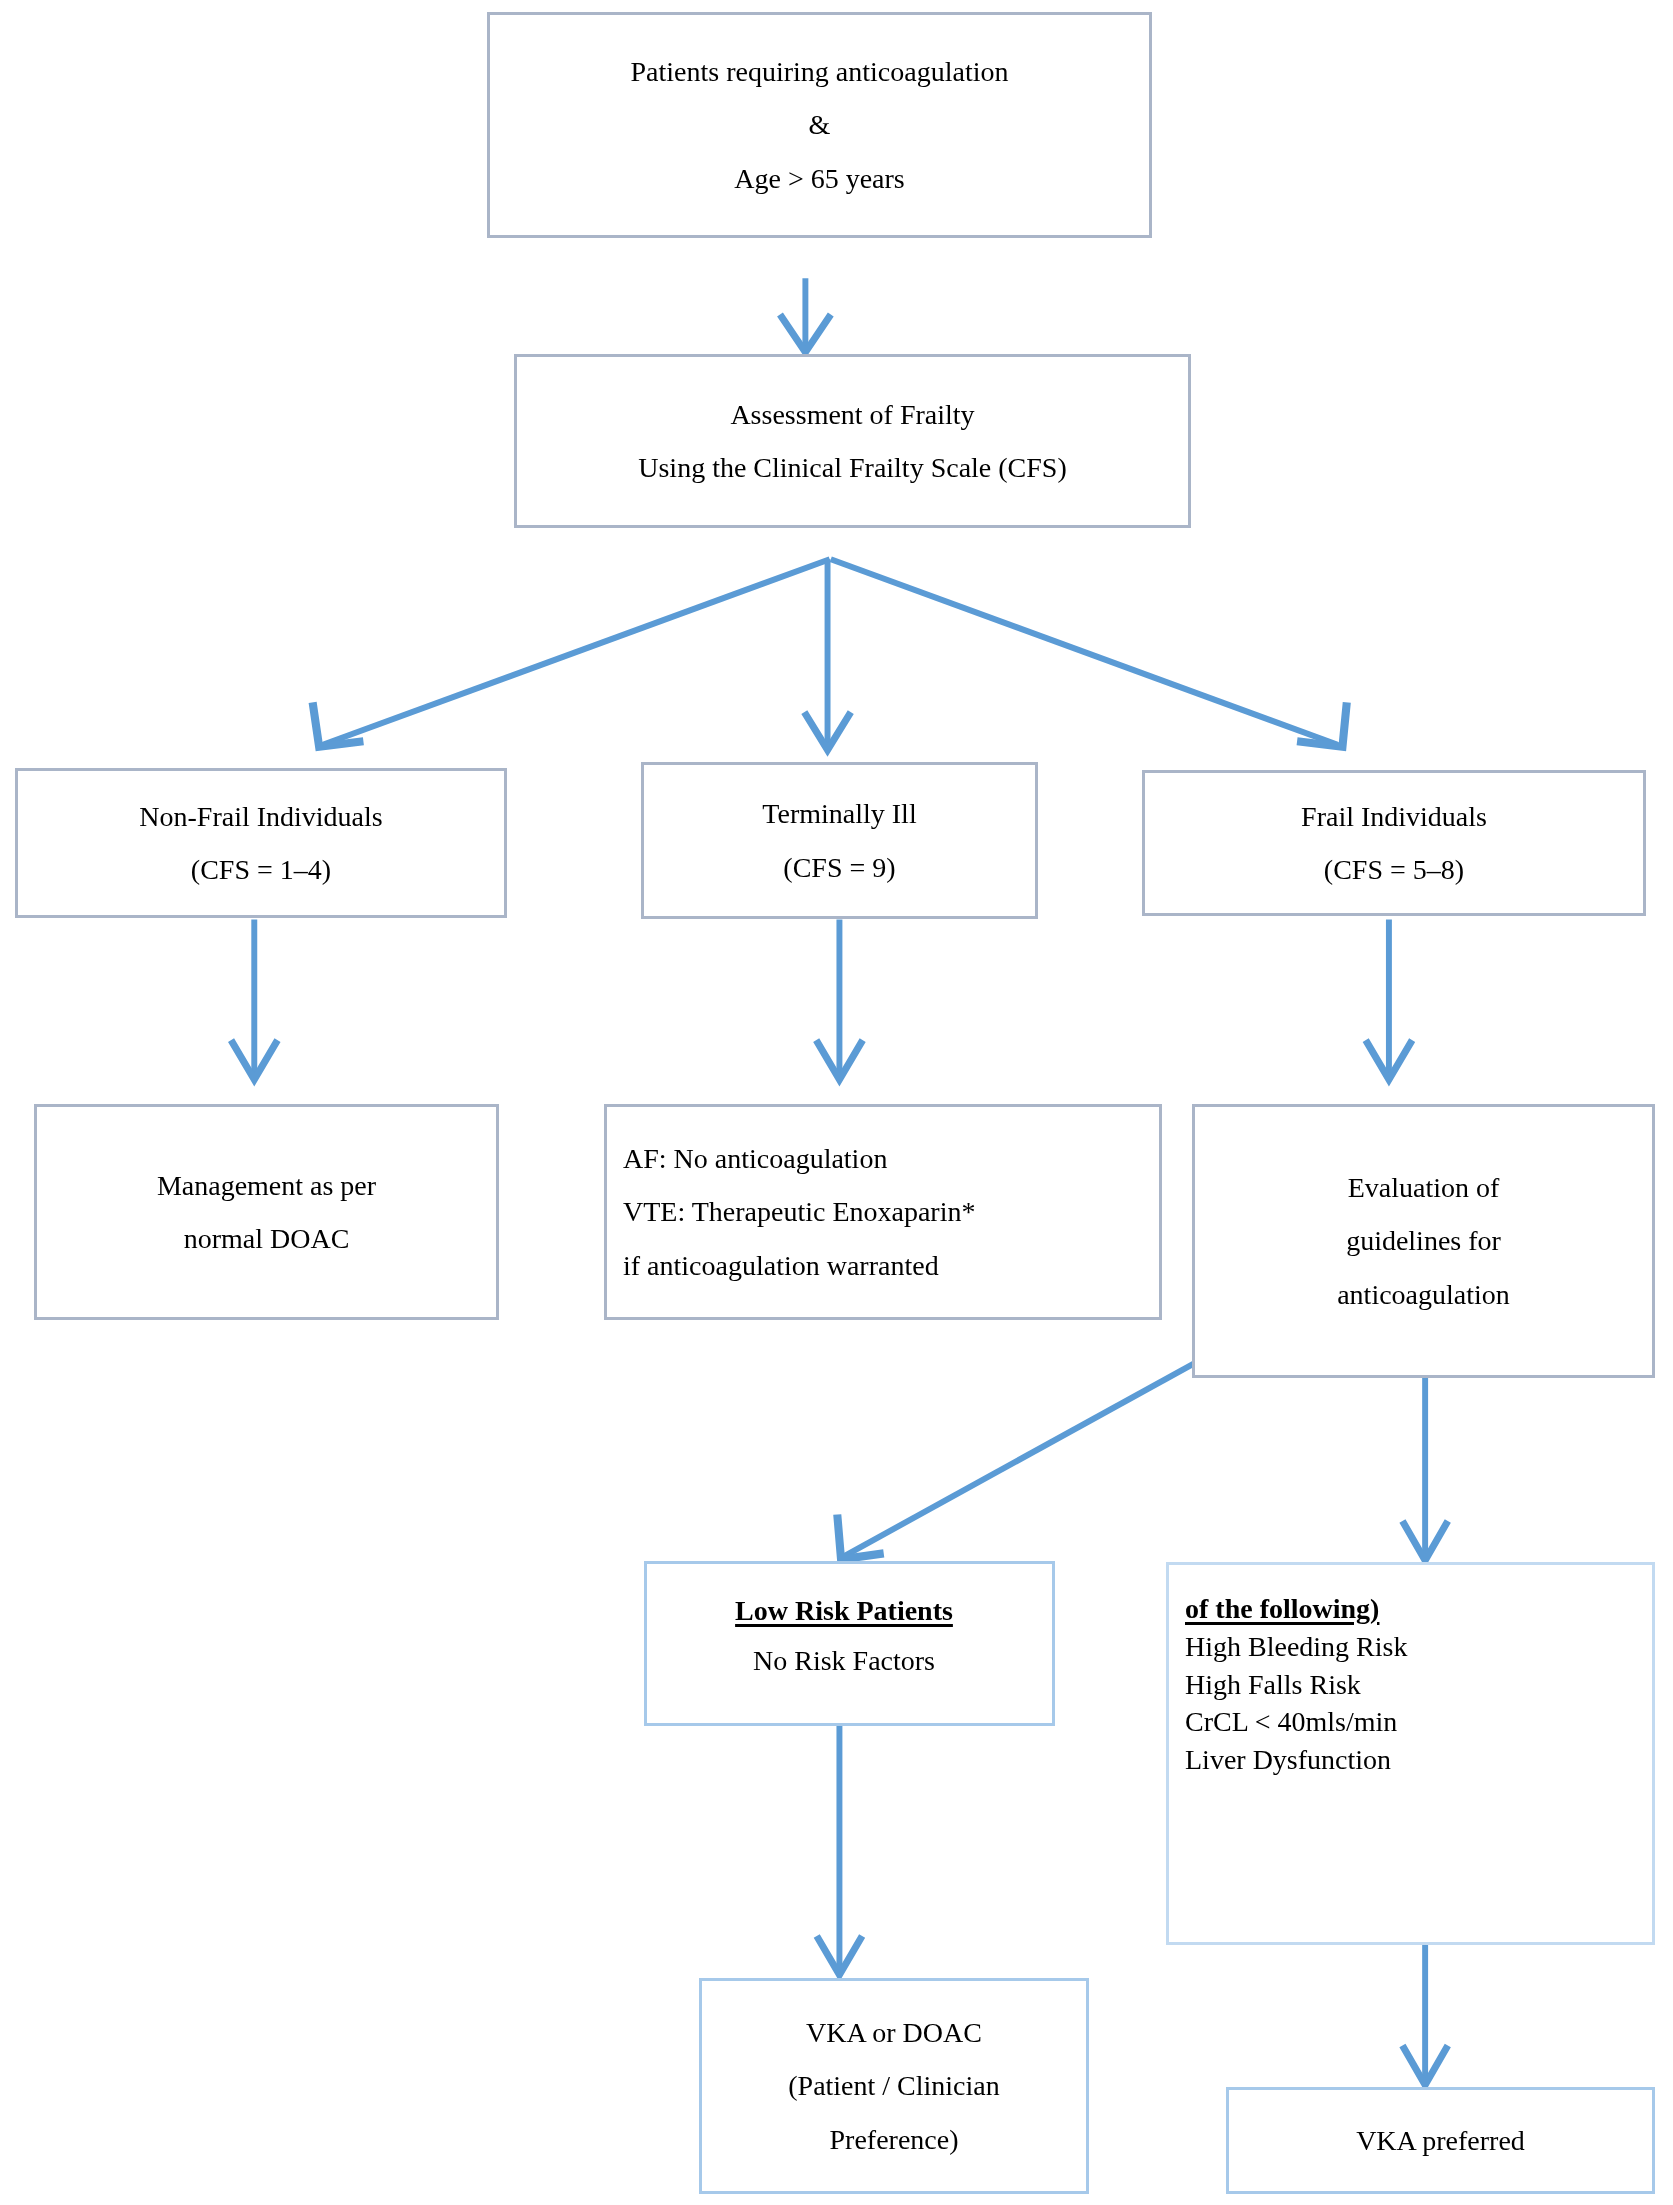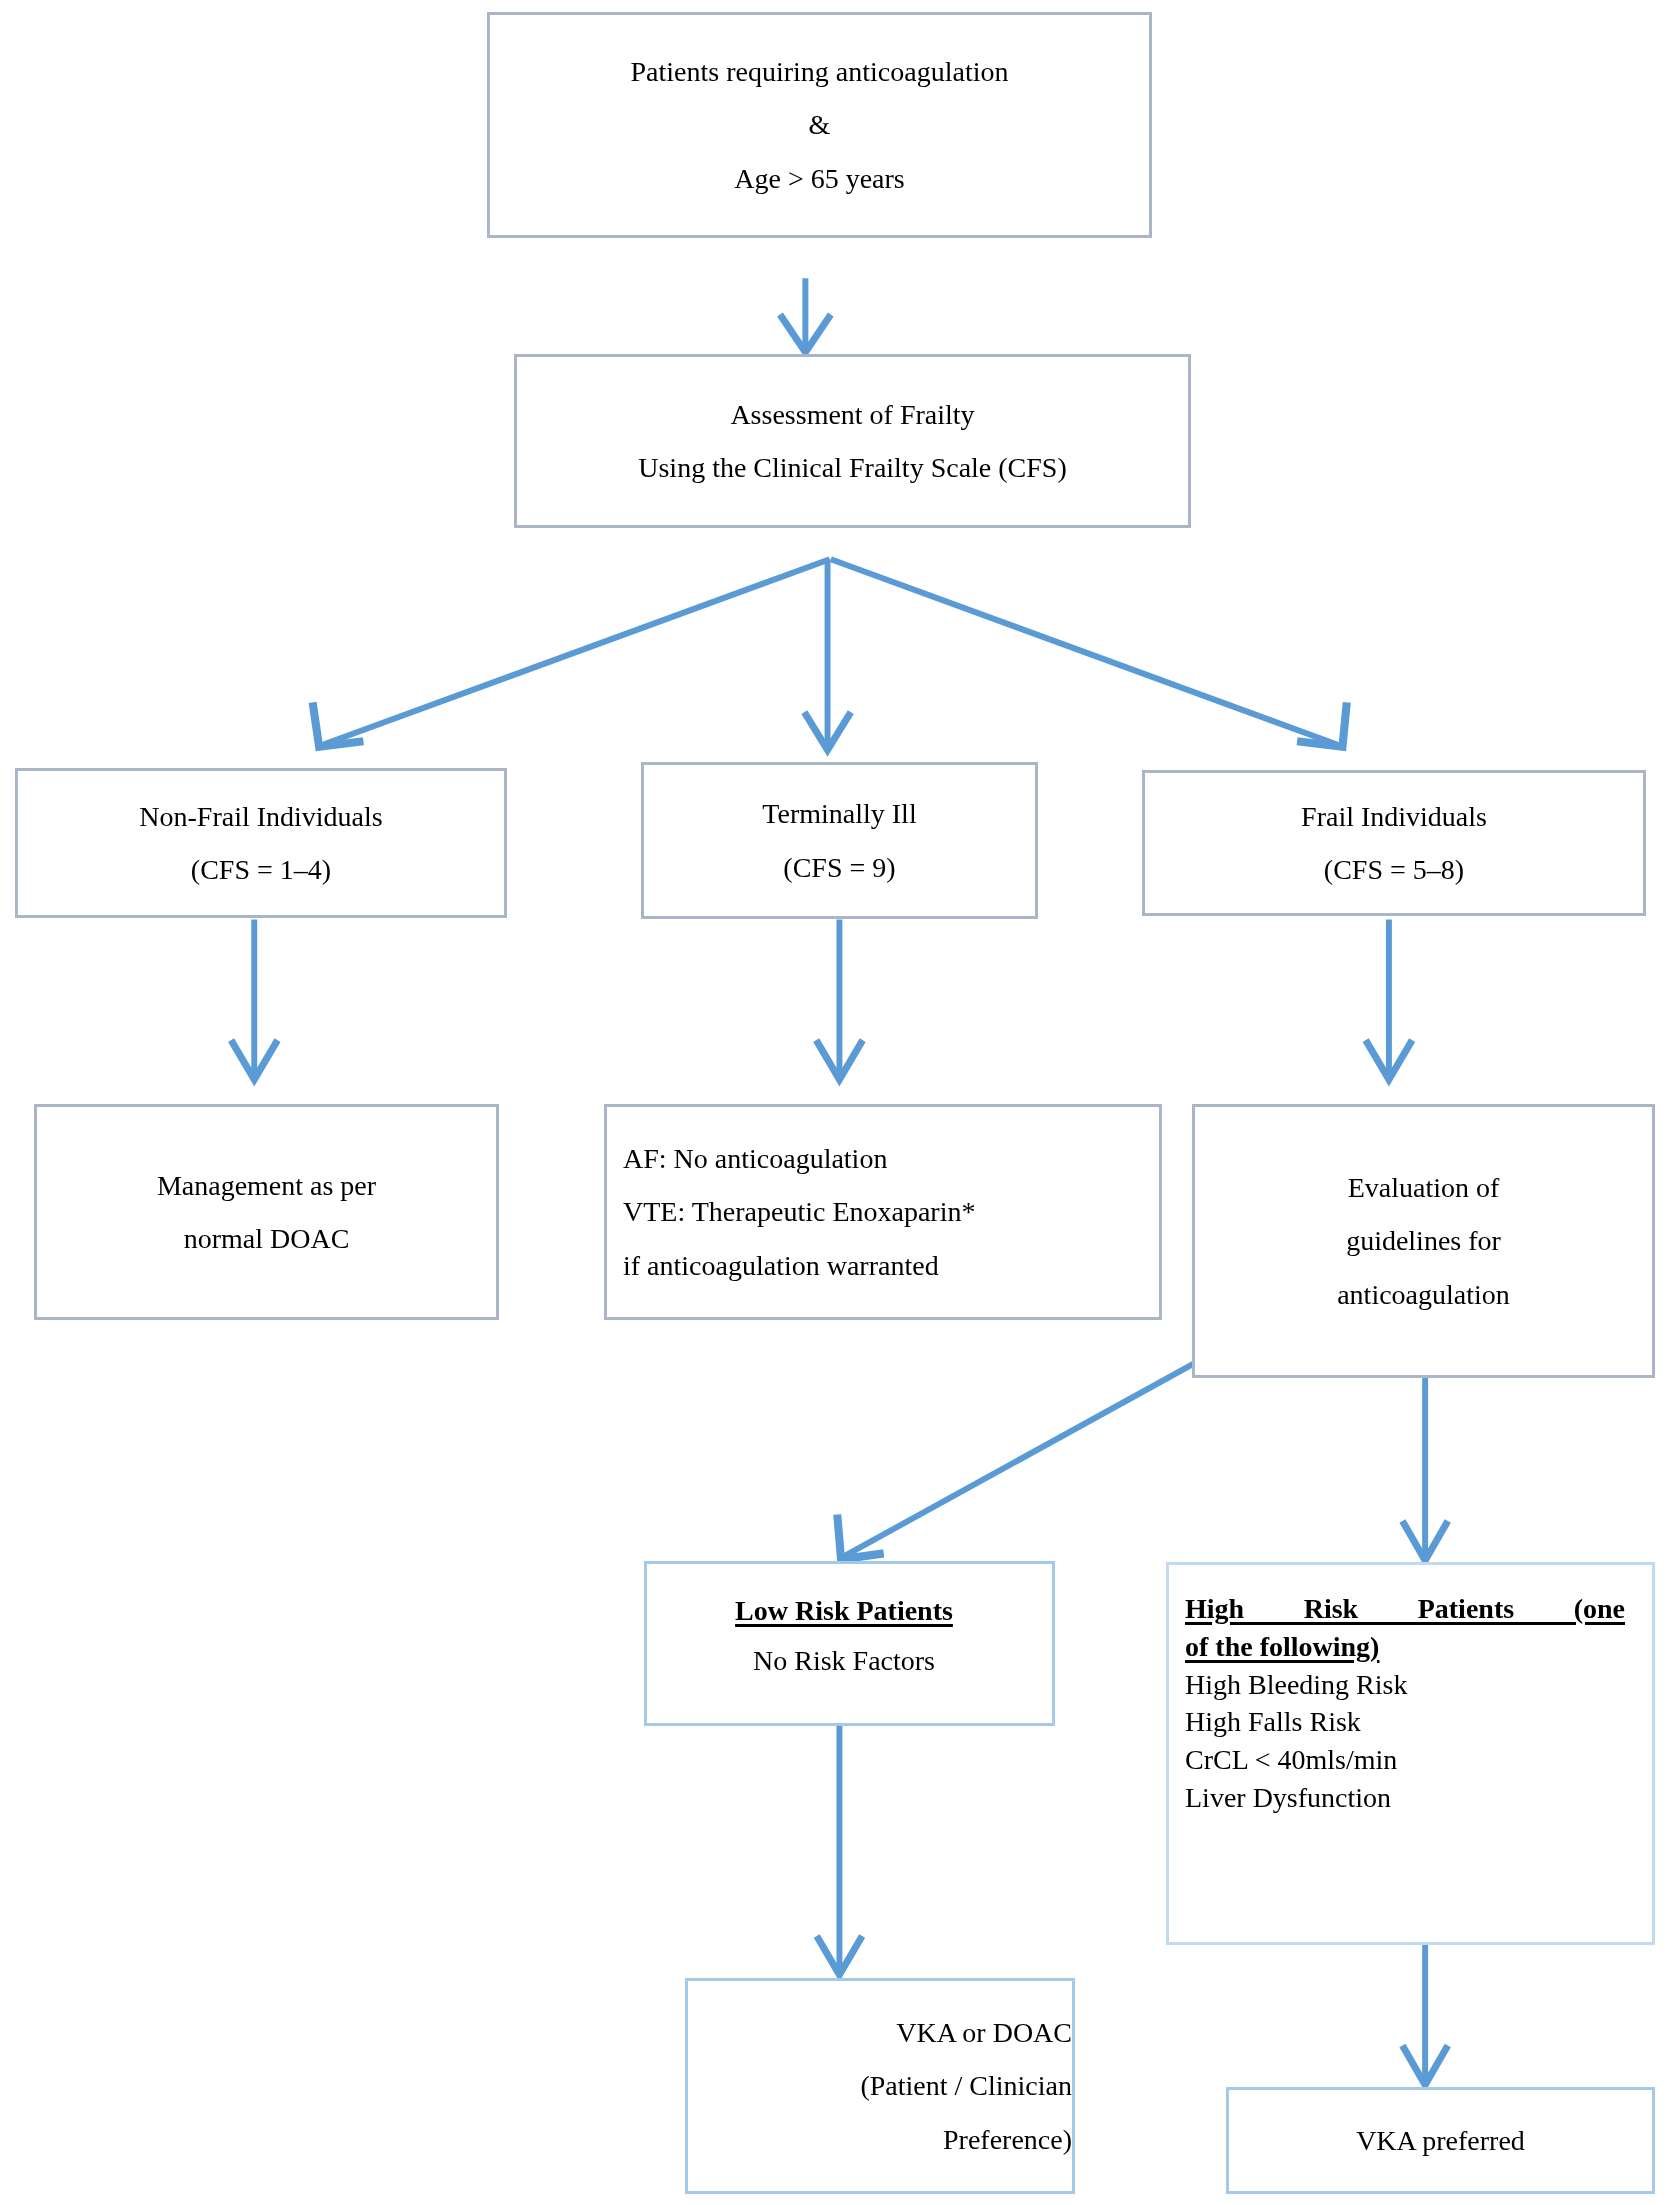--- a/index.html
+++ b/index.html
@@ -161,29 +161,28 @@
     <span class="line">guidelines for</span>
     <span class="line">anticoagulation</span>
   </div>
 
   <div class="node left border-blue pad-left" style="left:644px; top:1561px; width:411px; height:165px; justify-content:flex-start; padding-top:28px;text-align:center;">
     <span class="line tight ul">Low Risk Patients</span>
     <span class="line tight" style="margin-top:12px;">No Risk Factors</span>
   </div>
 
   <div class="node left border-blue2 pad-left" style="left:1166px; top:1562px; width:489px; height:383px; justify-content:flex-start; padding-top:25px;">
-    <span class="line tight ul just">High  Risk  Patients  (one</span>
     <span class="line tight ul">of the following)</span>
     <span class="line tight">High Bleeding Risk</span>
     <span class="line tight">High Falls Risk</span>
     <span class="line tight">CrCL &lt; 40mls/min</span>
     <span class="line tight">Liver Dysfunction</span>
   </div>
 
-  <div class="node center border-blue" style="left:685px; top:1978px; width:390px; height:216px;text-align:right;">
+  <div class="node center border-blue" style="left:699px; top:1978px; width:390px; height:216px;">
     <span class="line">VKA or DOAC</span>
     <span class="line">(Patient / Clinician</span>
     <span class="line">Preference)</span>
   </div>
 
   <div class="node center border-blue" style="left:1226px; top:2087px; width:429px; height:107px;">
     <span class="line">VKA preferred</span>
   </div>
 
 </div>

